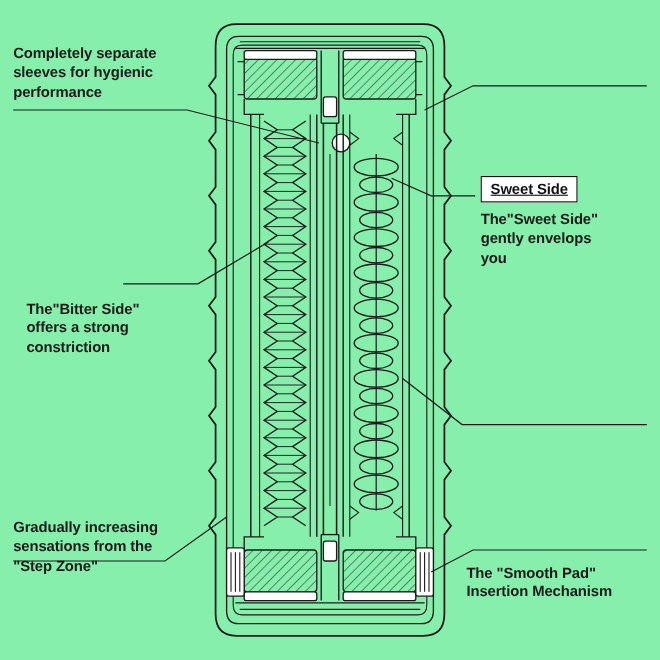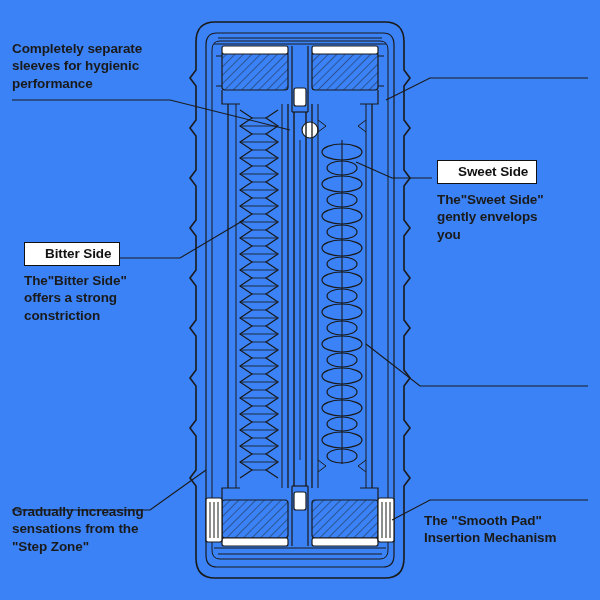--- a/index.html
+++ b/index.html
@@ -4,42 +4,43 @@
 <style>
   html, body {
     margin: 0;
     padding: 0;
     background: #ffffff;
   }
   #root {
     position: relative;
     width: 600px;
     height: 600px;
-    background: #3b82f6;
+    background: #86efac;
     font-family: "Liberation Sans", sans-serif;
     overflow: hidden;
   }
   .annot {
     position: absolute;
     font-size: 13.5px;
     line-height: 1.28;
     color: #1a1a1a;
     font-weight: 700;
     white-space: pre-line;
     letter-spacing: -0.1px;
   }
   .boxed {
     position: absolute;
     border: 1.6px solid #111;
-    padding: 3px 8px 4px 20px;
+    padding: 3px 8px 4px 8px;
     font-size: 13.5px;
     font-weight: 700;
     color: #111;
     background: #fff;
     letter-spacing: -0.1px;
+    text-decoration: underline;
   }
   svg.layer {
     position: absolute;
     left: 0;
     top: 0;
     width: 600px;
     height: 600px;
   }
   .ln { stroke: #1a1a1a; stroke-width: 1.1px; fill: none; }
   .dev { stroke: #1a1a1a; fill: none; }
@@ -293,26 +294,25 @@
   <div class="annot" style="left:12px; top:40px; width:190px;">Completely separate
 sleeves for hygienic
 performance</div>
 
 
   <div class="boxed" style="left:437px; top:160px;">Sweet Side</div>
   <div class="annot" style="left:437px; top:191px; width:150px;">The"Sweet Side"
 gently envelops
 you</div>
 
-  <div class="boxed" style="left:24px; top:242px;">Bitter Side</div>
   <div class="annot" style="left:24px; top:272px; width:160px;">The"Bitter Side"
 offers a strong
 constriction</div>
 
 
-  <div class="annot" style="left:12px; top:471px; width:190px;margin-top:32px;">Gradually increasing
+  <div class="annot" style="left:12px; top:471px; width:190px;">Gradually increasing
 sensations from the
 "Step Zone"</div>
 
   <div class="annot" style="left:424px; top:512px; width:175px;">The "Smooth Pad"
 Insertion Mechanism</div>
 
 </div>
 
 </body></html>

